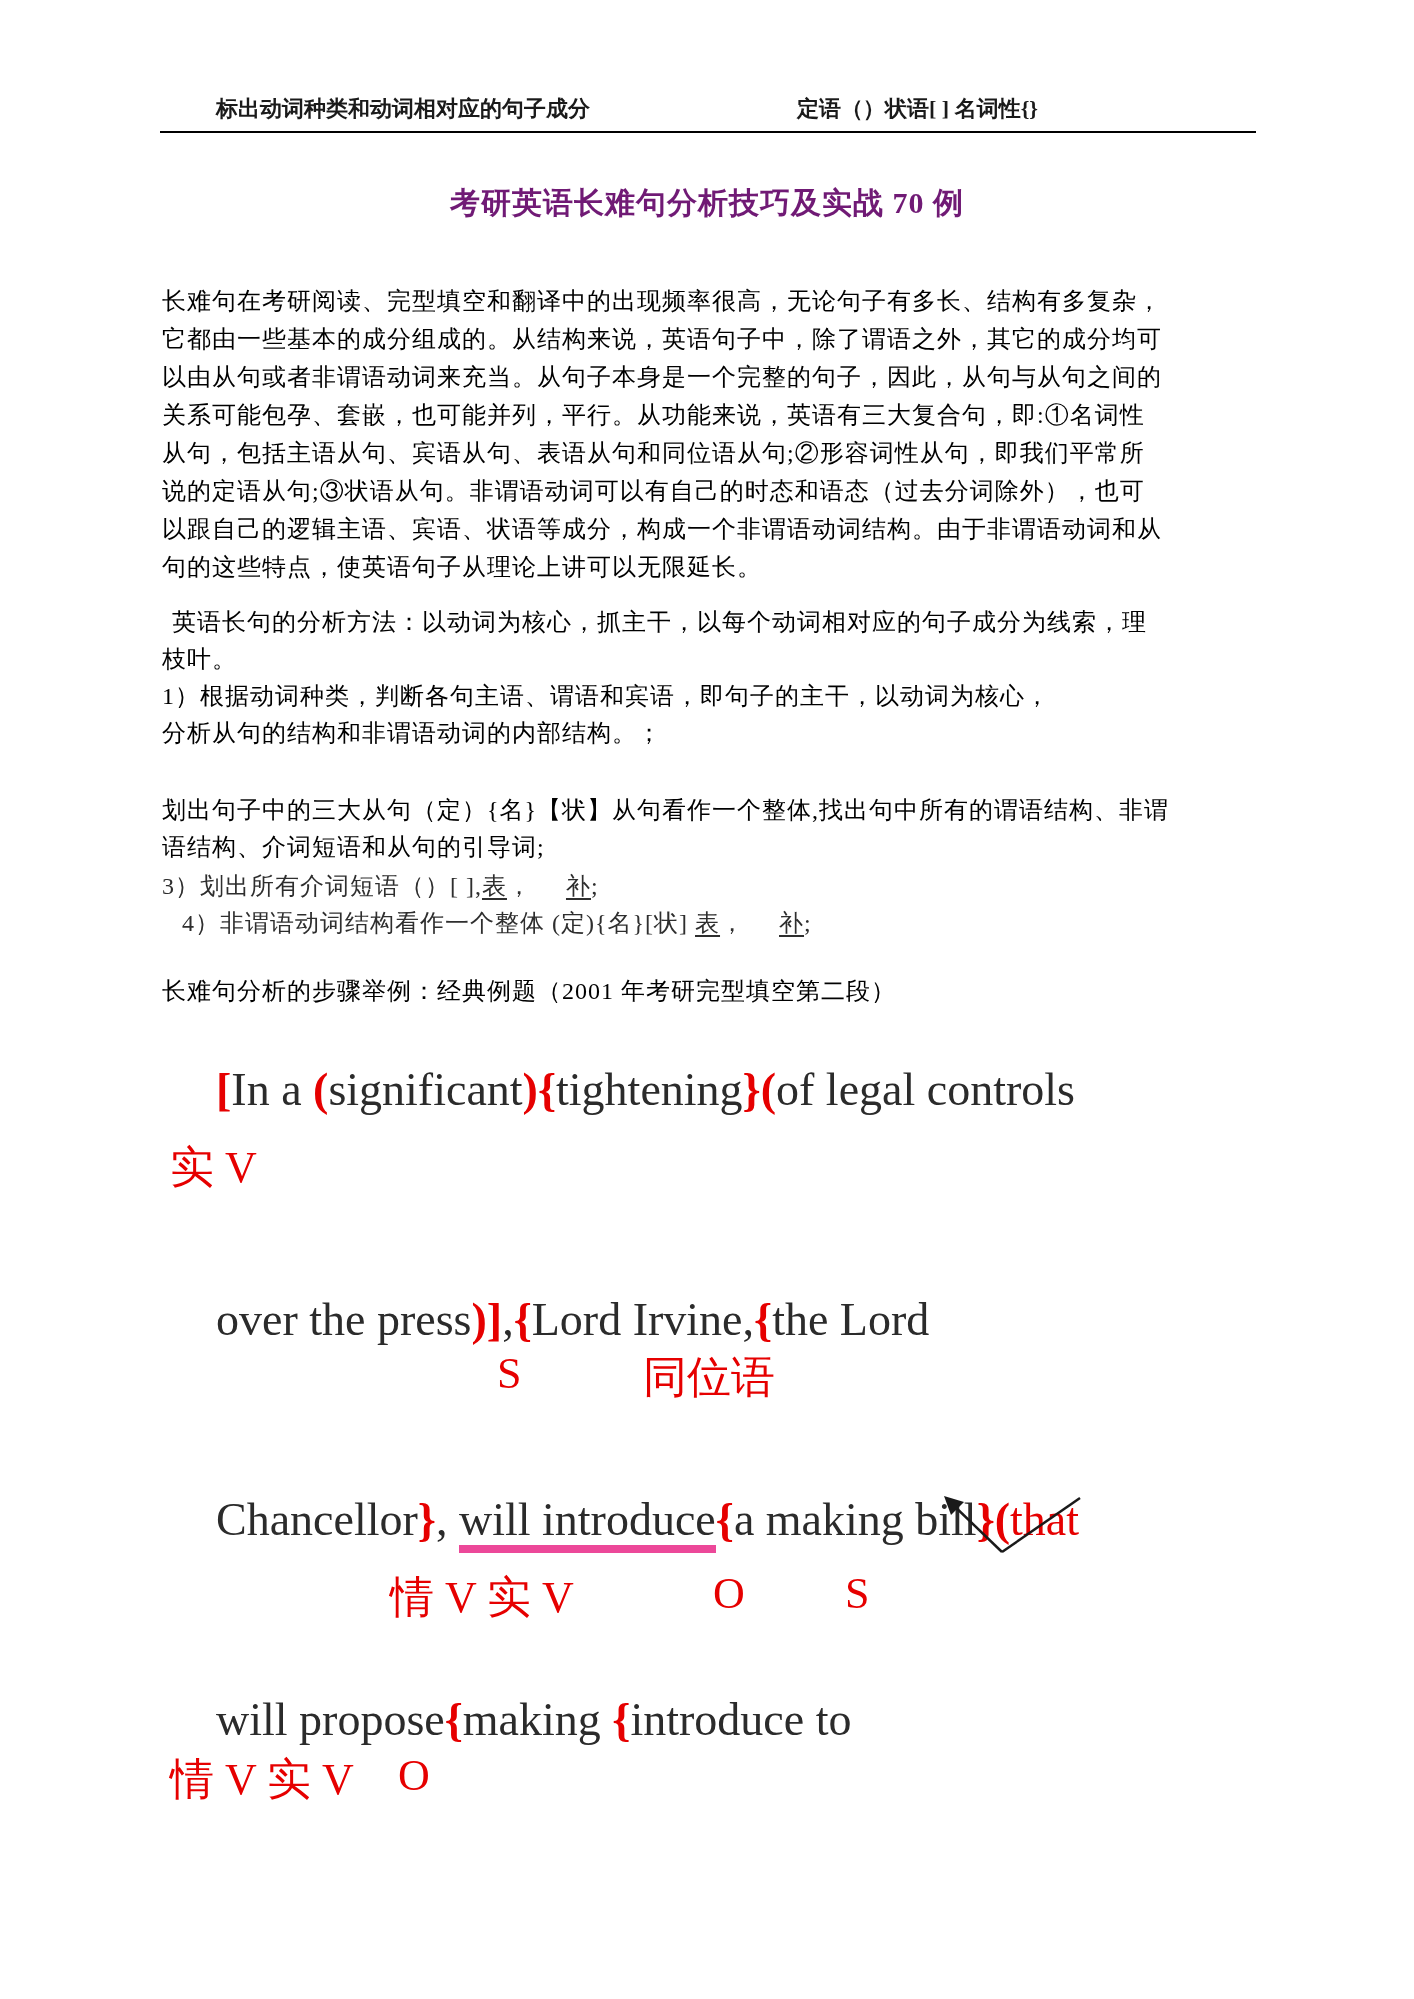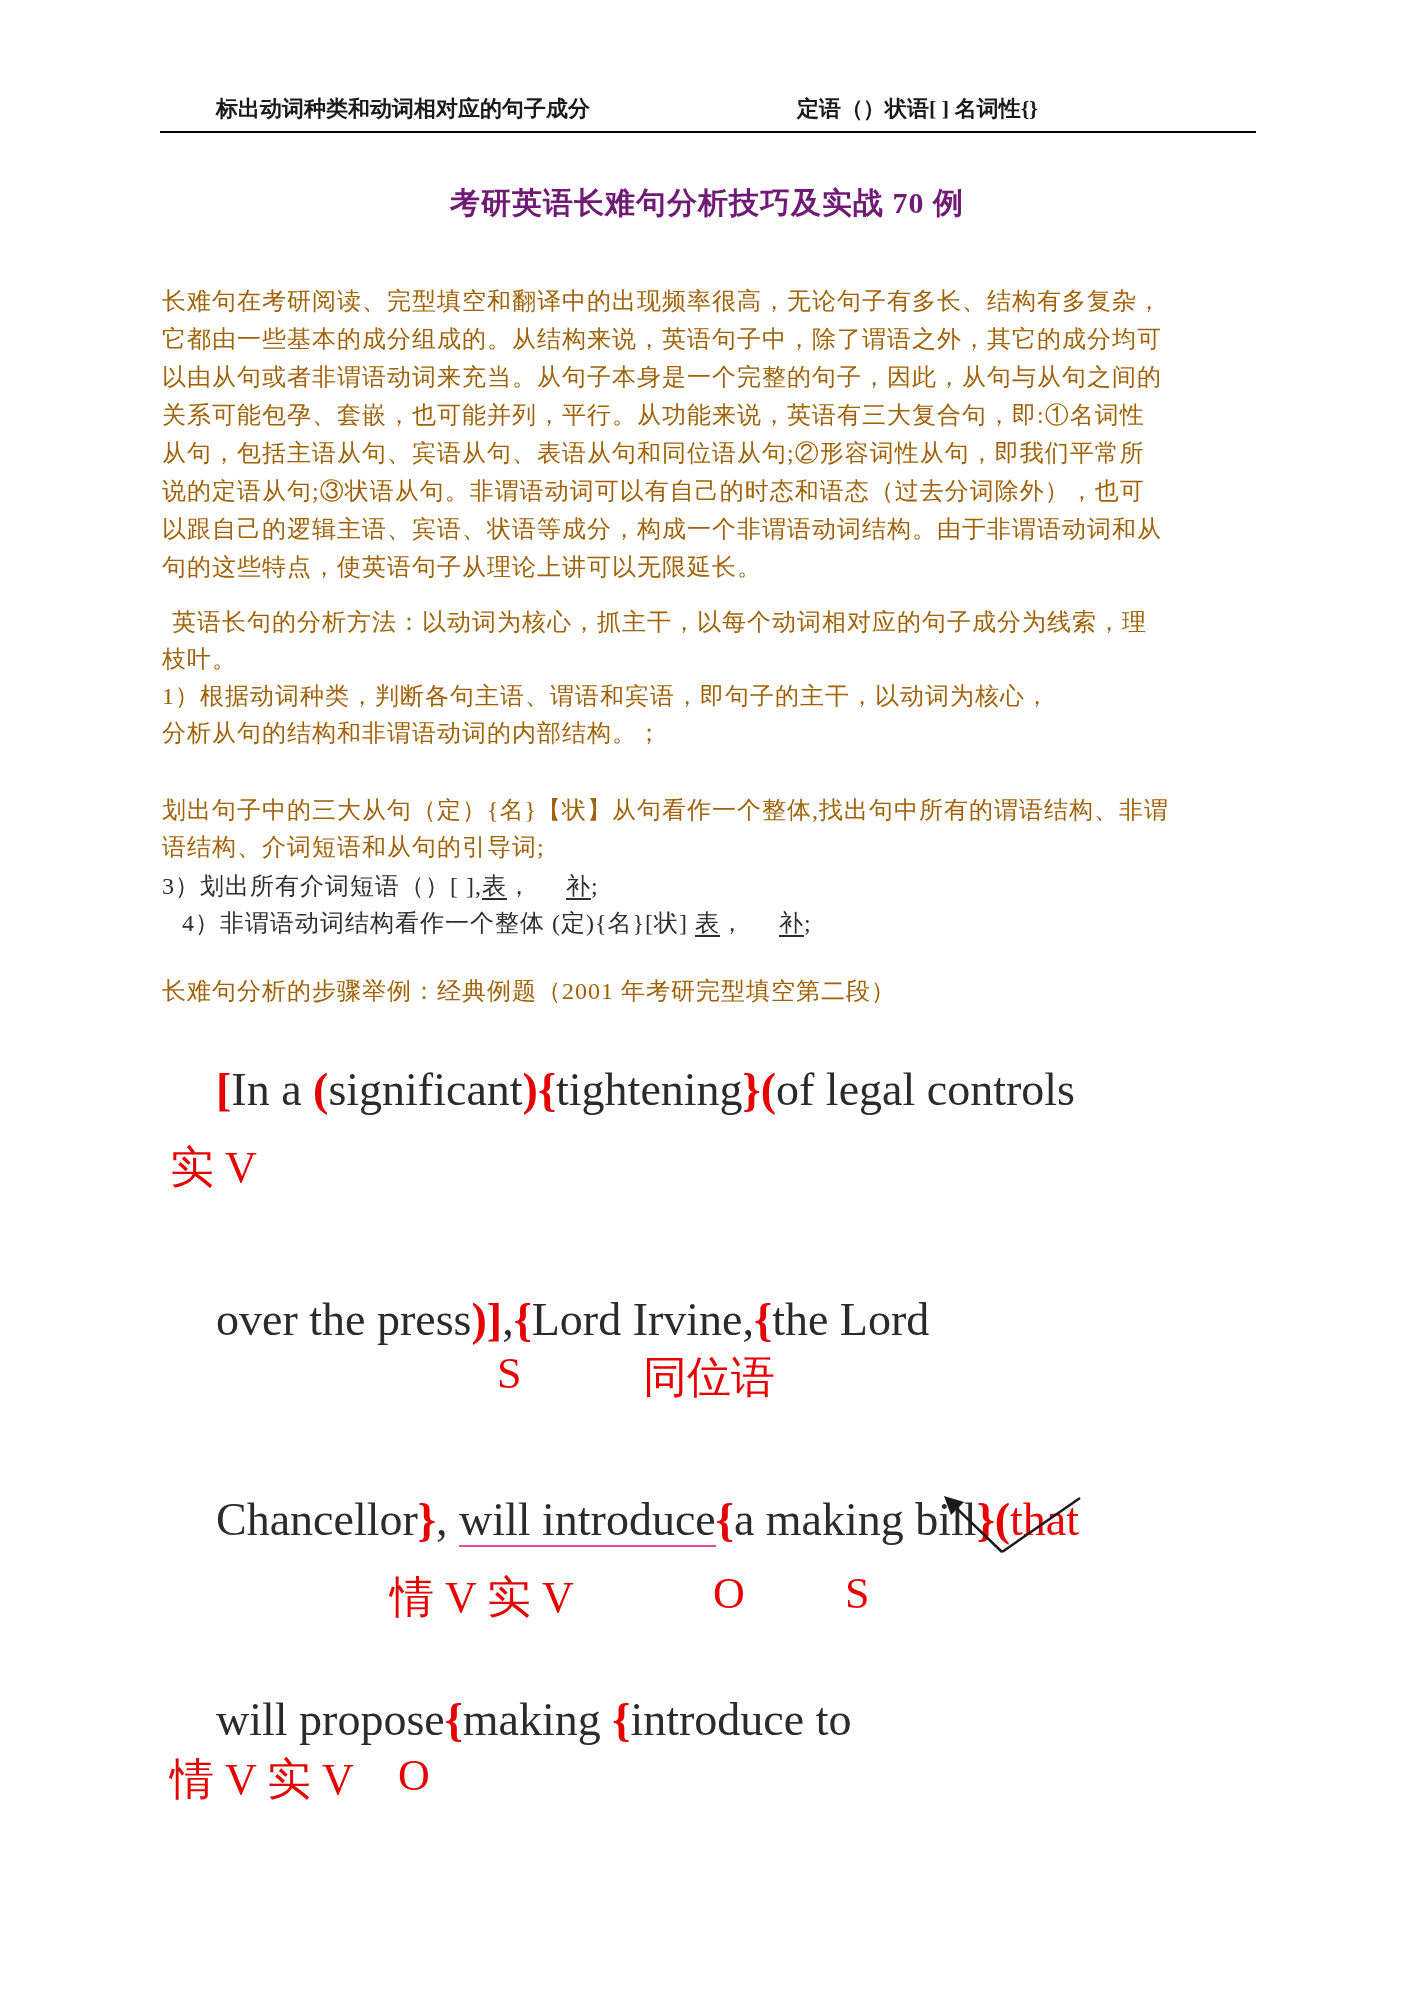--- a/index.html
+++ b/index.html
@@ -22,21 +22,21 @@
   .doc-header .hr{margin-left:auto;margin-right:218px;}
   
   .doc-title{
     position:absolute;top:183px;left:0;width:100%;
     text-align:center;font-size:30px;font-weight:bold;color:#701a75;
     letter-spacing:1px;
   }
   
   .para{
     position:absolute;left:162px;width:1098px;
-    font-size:24px;line-height:38px;color:#a16207;
+    font-size:24px;line-height:38px;color:#000000;
     white-space:pre-line;text-align:justify;letter-spacing:1px;
   }
   #p-intro{top:282px;}
   #p-method{top:604px;line-height:37px;text-indent:10px;}
   #p-step2{top:792px;line-height:37px;}
   .step-line{
     position:absolute;left:162px;width:1098px;
     font-size:24px;line-height:37px;color:#2e2e2e;letter-spacing:1px;
   }
   #p-step3{top:868px;}
@@ -44,21 +44,21 @@
   .ul-ch{text-decoration:underline;text-underline-offset:4px;}
   .gap{margin-left:34px;}
   #p-caption{top:972px;white-space:normal;}
   
   .ex-line{
     position:absolute;left:170px;
     font-size:46px;color:#2b2b2b;white-space:pre;
   }
   .rb{color:var(--red);font-weight:bold;}
   .red{color:var(--red);}
-  .ul-en{border-bottom:2px solid #ec4899;display:inline-block;line-height:1.08;}
+  .ul-en{border-bottom:8px solid #ec4899;display:inline-block;line-height:1.08;}
   .ann{
     position:absolute;
     font-size:44px;color:var(--red);white-space:pre;
   }
   .ann-wrap{position:absolute;left:0;top:0;width:100%;height:0;}
   .ann-abs{position:absolute;font-size:44px;color:var(--red);white-space:pre;}
   
   .arrow-svg{position:absolute;left:920px;top:1486px;}
   
   .doc-footer{

